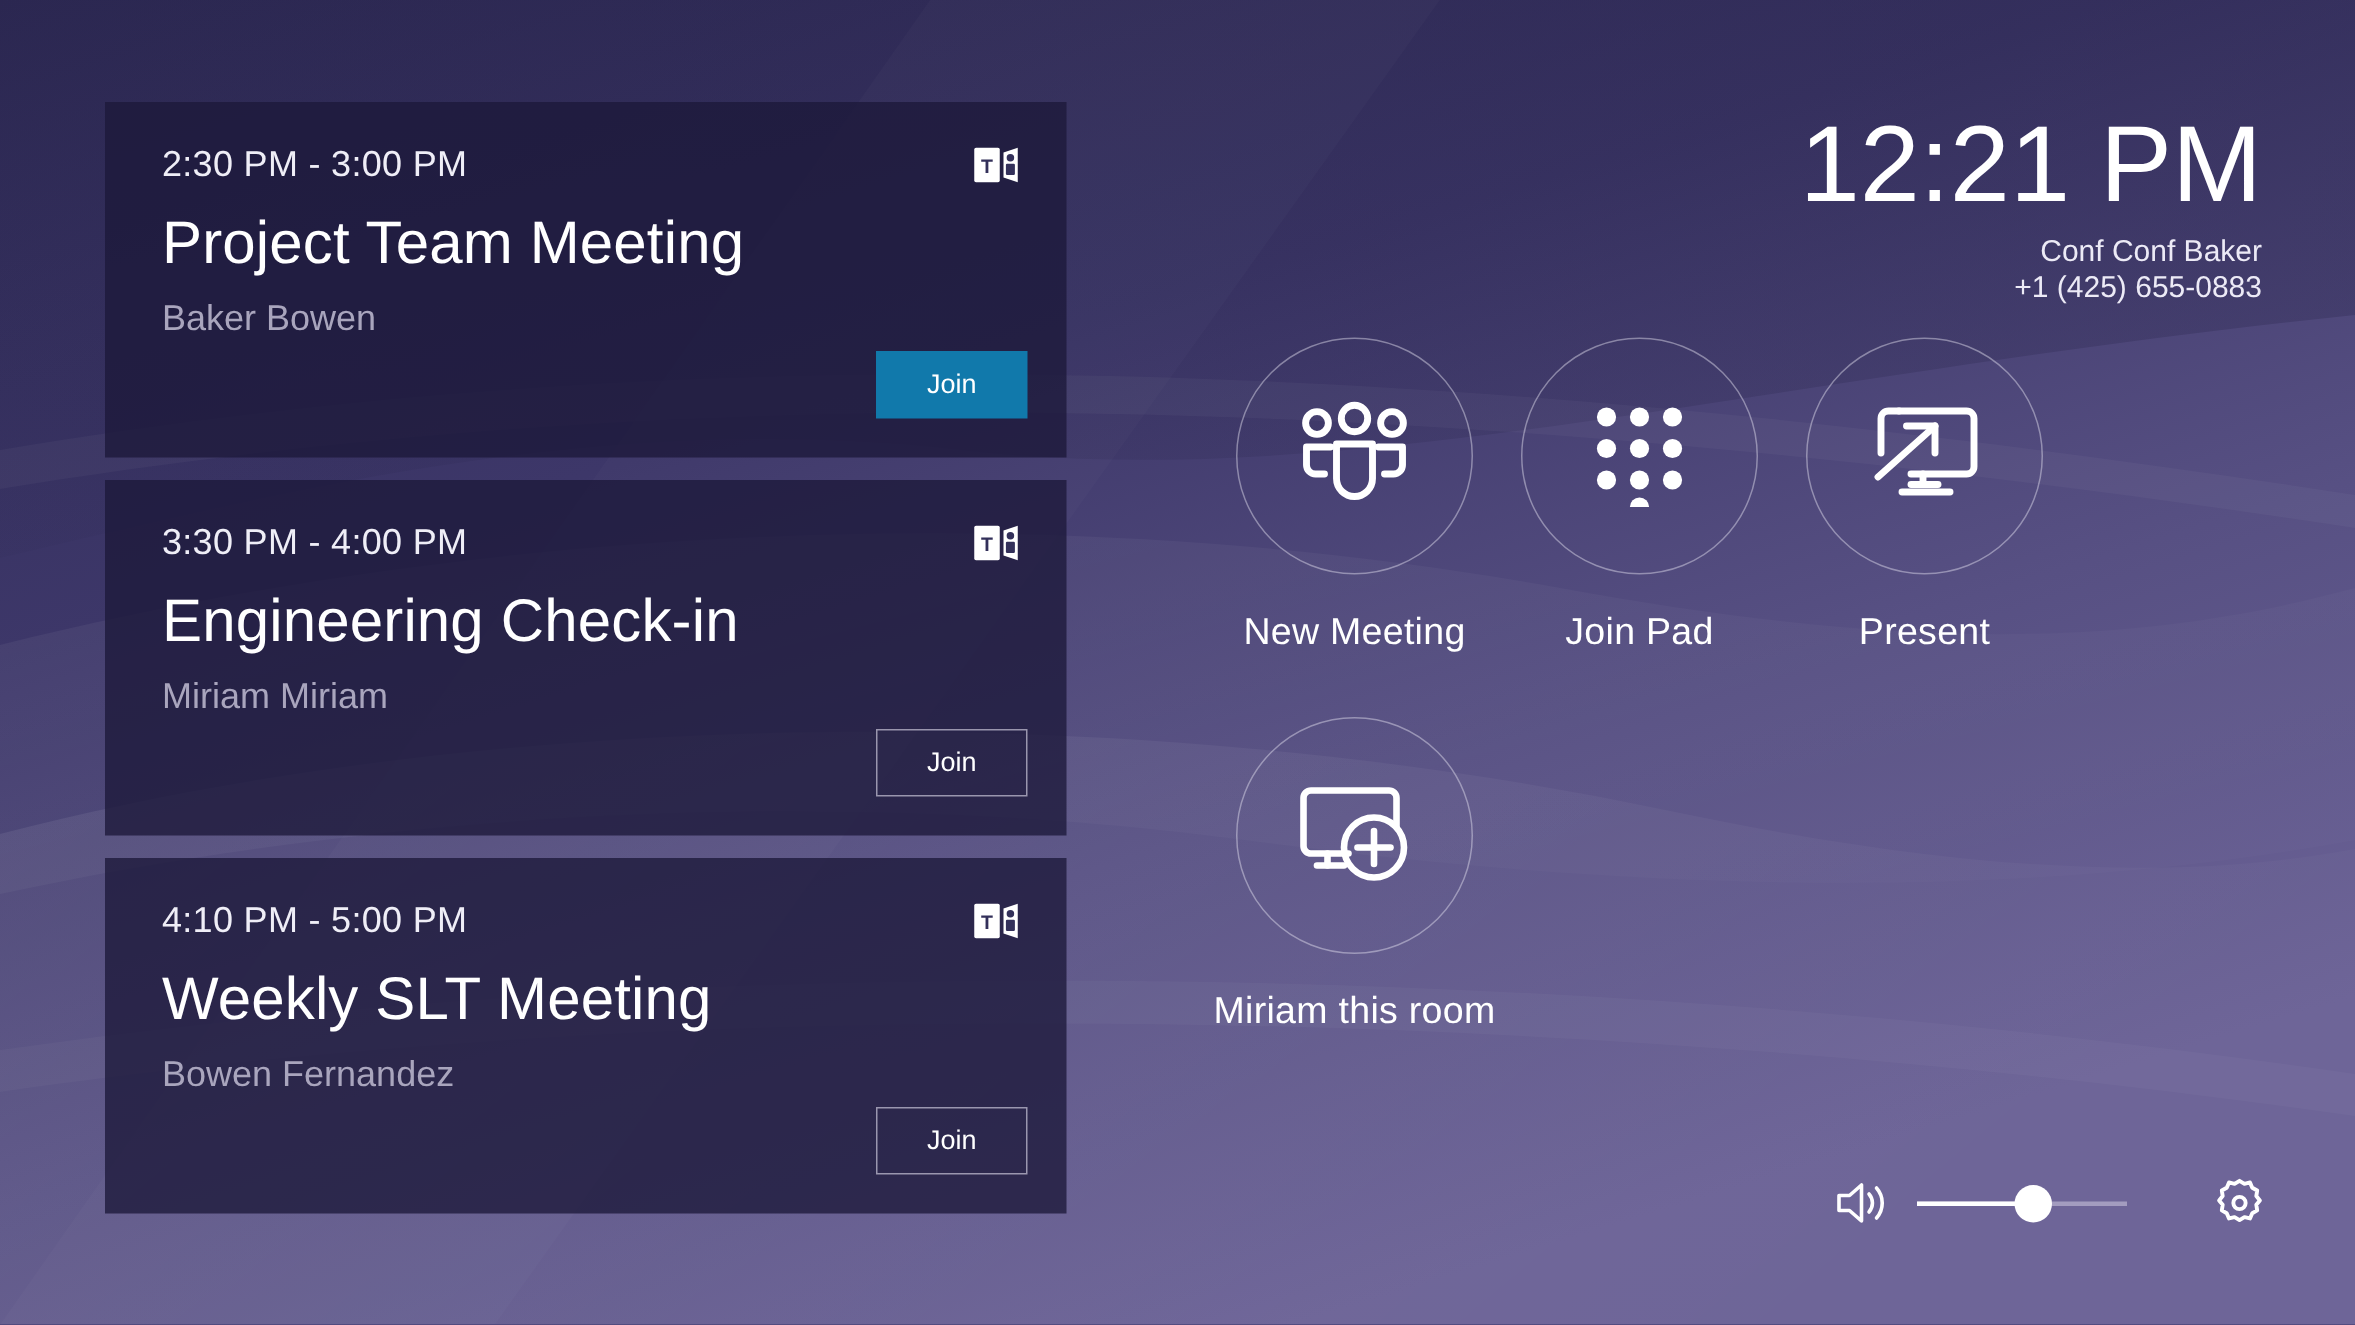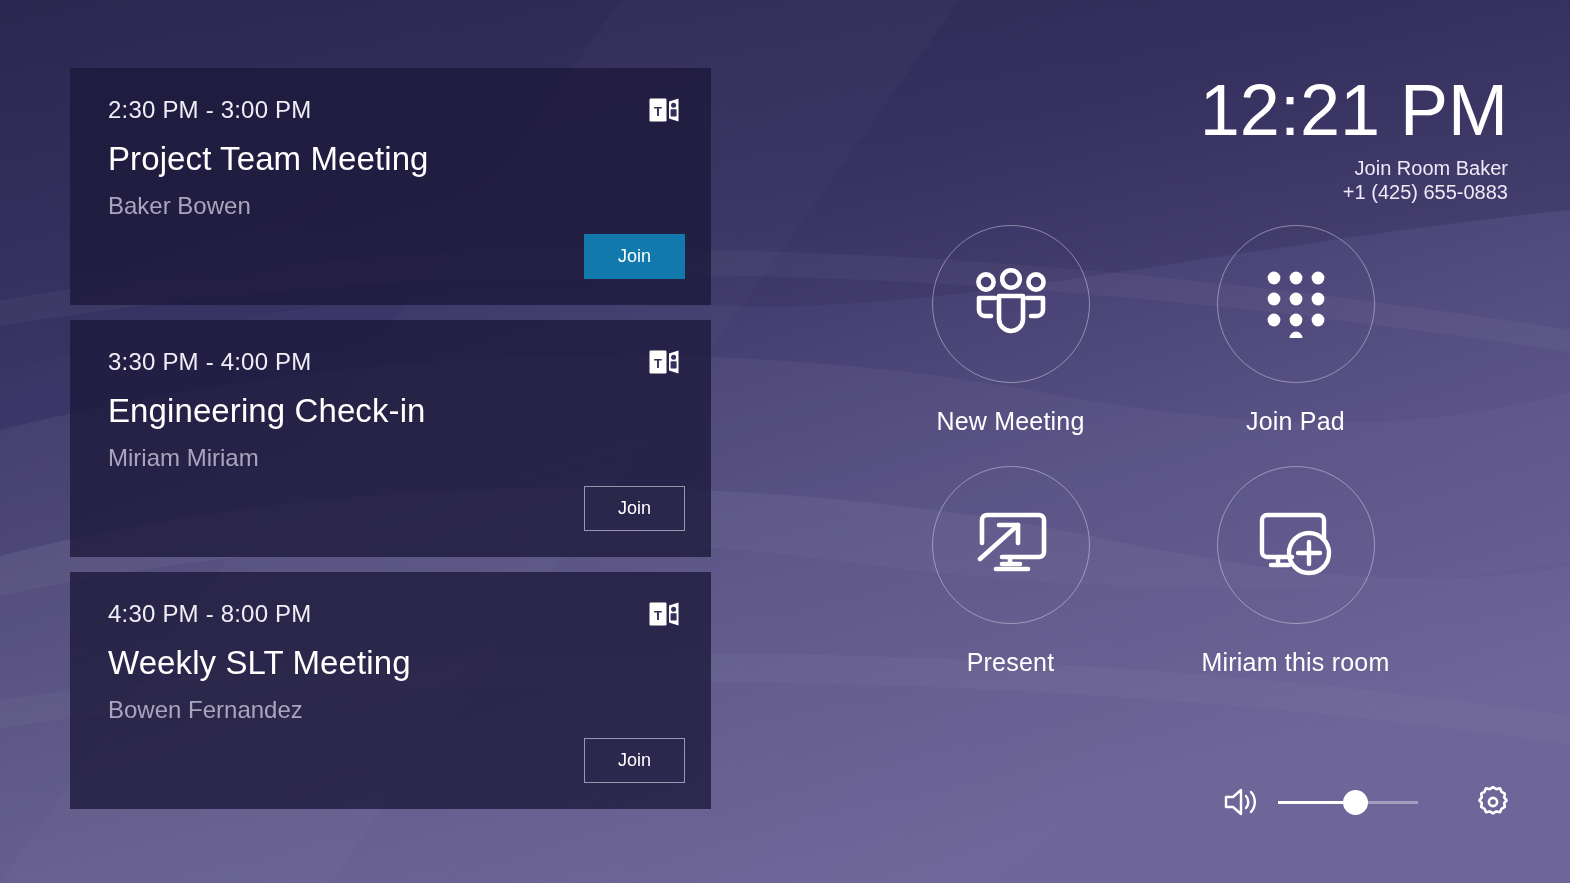--- a/index.html
+++ b/index.html
@@ -34,21 +34,21 @@
   .meeting-card:last-child { margin-bottom:0; }
   .m-time {
     font-size:24px;
     font-weight:400;
     color:#efeef7;
     letter-spacing:0.2px;
     line-height:1;
   }
   .m-title {
     margin-top:19px;
-    font-size:33px;
+    font-size:40px;
     font-weight:400;
     color:#ffffff;
     letter-spacing:0.1px;
     line-height:1.08;
   }
   .m-organizer {
     margin-top:17px;
     font-size:24px;
     font-weight:400;
     color:#a9a5bd;
@@ -101,26 +101,26 @@
   }
   .room-phone {
     font-size:20px;
     font-weight:400;
     color:#eceaf6;
     line-height:1.18;
   }
 
   .action-grid {
     position:absolute;
-    left:868px; top:225px;
+    left:808px; top:225px;
     width:570px;
     display:grid;
-    grid-template-columns:1fr 1fr;
+    grid-template-columns:1fr 1fr 1fr;
     grid-template-rows:auto auto;
-    row-gap:30px;
+    row-gap:42px;
   }
   .action-tile {
     display:flex;
     flex-direction:column;
     align-items:center;
     cursor:pointer;
     user-select:none;
   }
   .action-circle {
     width:158px; height:158px;
@@ -244,40 +244,40 @@
           <text x="9" y="19.6" font-family="Liberation Sans, sans-serif" font-size="13" font-weight="bold" fill="#33305a" text-anchor="middle">T</text>
           <path d="M20 5.6 L29.5 2.5 L29.5 25.5 L20 22.4 Z" fill="#ffffff"></path>
           <circle cx="24.6" cy="9.2" r="2.5" fill="#33305a"></circle>
           <rect x="21.6" y="13.2" width="6" height="7.4" rx="0.8" fill="#33305a"></rect>
         </svg>
       </span>
       <div class="join-btn outline">Join</div>
     </div>
 
     <div class="meeting-card">
-      <div class="m-time">4:30 PM - 8:00 PM</div>
+      <div class="m-time">4:10 PM - 5:00 PM</div>
       <div class="m-title">Weekly SLT Meeting</div>
       <div class="m-organizer">Bowen Fernandez</div>
       <span class="teams-badge">
         <svg viewBox="0 0 30 28" xmlns="http://www.w3.org/2000/svg">
           <rect x="0.5" y="2.5" width="17" height="23" rx="1.2" fill="#ffffff"></rect>
           <text x="9" y="19.6" font-family="Liberation Sans, sans-serif" font-size="13" font-weight="bold" fill="#33305a" text-anchor="middle">T</text>
           <path d="M20 5.6 L29.5 2.5 L29.5 25.5 L20 22.4 Z" fill="#ffffff"></path>
           <circle cx="24.6" cy="9.2" r="2.5" fill="#33305a"></circle>
           <rect x="21.6" y="13.2" width="6" height="7.4" rx="0.8" fill="#33305a"></rect>
         </svg>
       </span>
       <div class="join-btn outline">Join</div>
     </div>
 
   </div>
 
   <div class="clock-block">
     <div class="clock-time">12:21 PM</div>
-    <div class="room-name">Join Room Baker</div>
+    <div class="room-name">Conf Conf Baker</div>
     <div class="room-phone">+1 (425) 655-0883</div>
   </div>
 
   <div class="action-grid">
 
     <div class="action-tile">
       <div class="action-circle">
         <span>
           <svg width="80" height="72" viewBox="0 0 80 72" fill="none" stroke="#ffffff" stroke-width="4.6" stroke-linecap="round" stroke-linejoin="round" xmlns="http://www.w3.org/2000/svg">
             <circle cx="15" cy="16" r="7.6"></circle>

